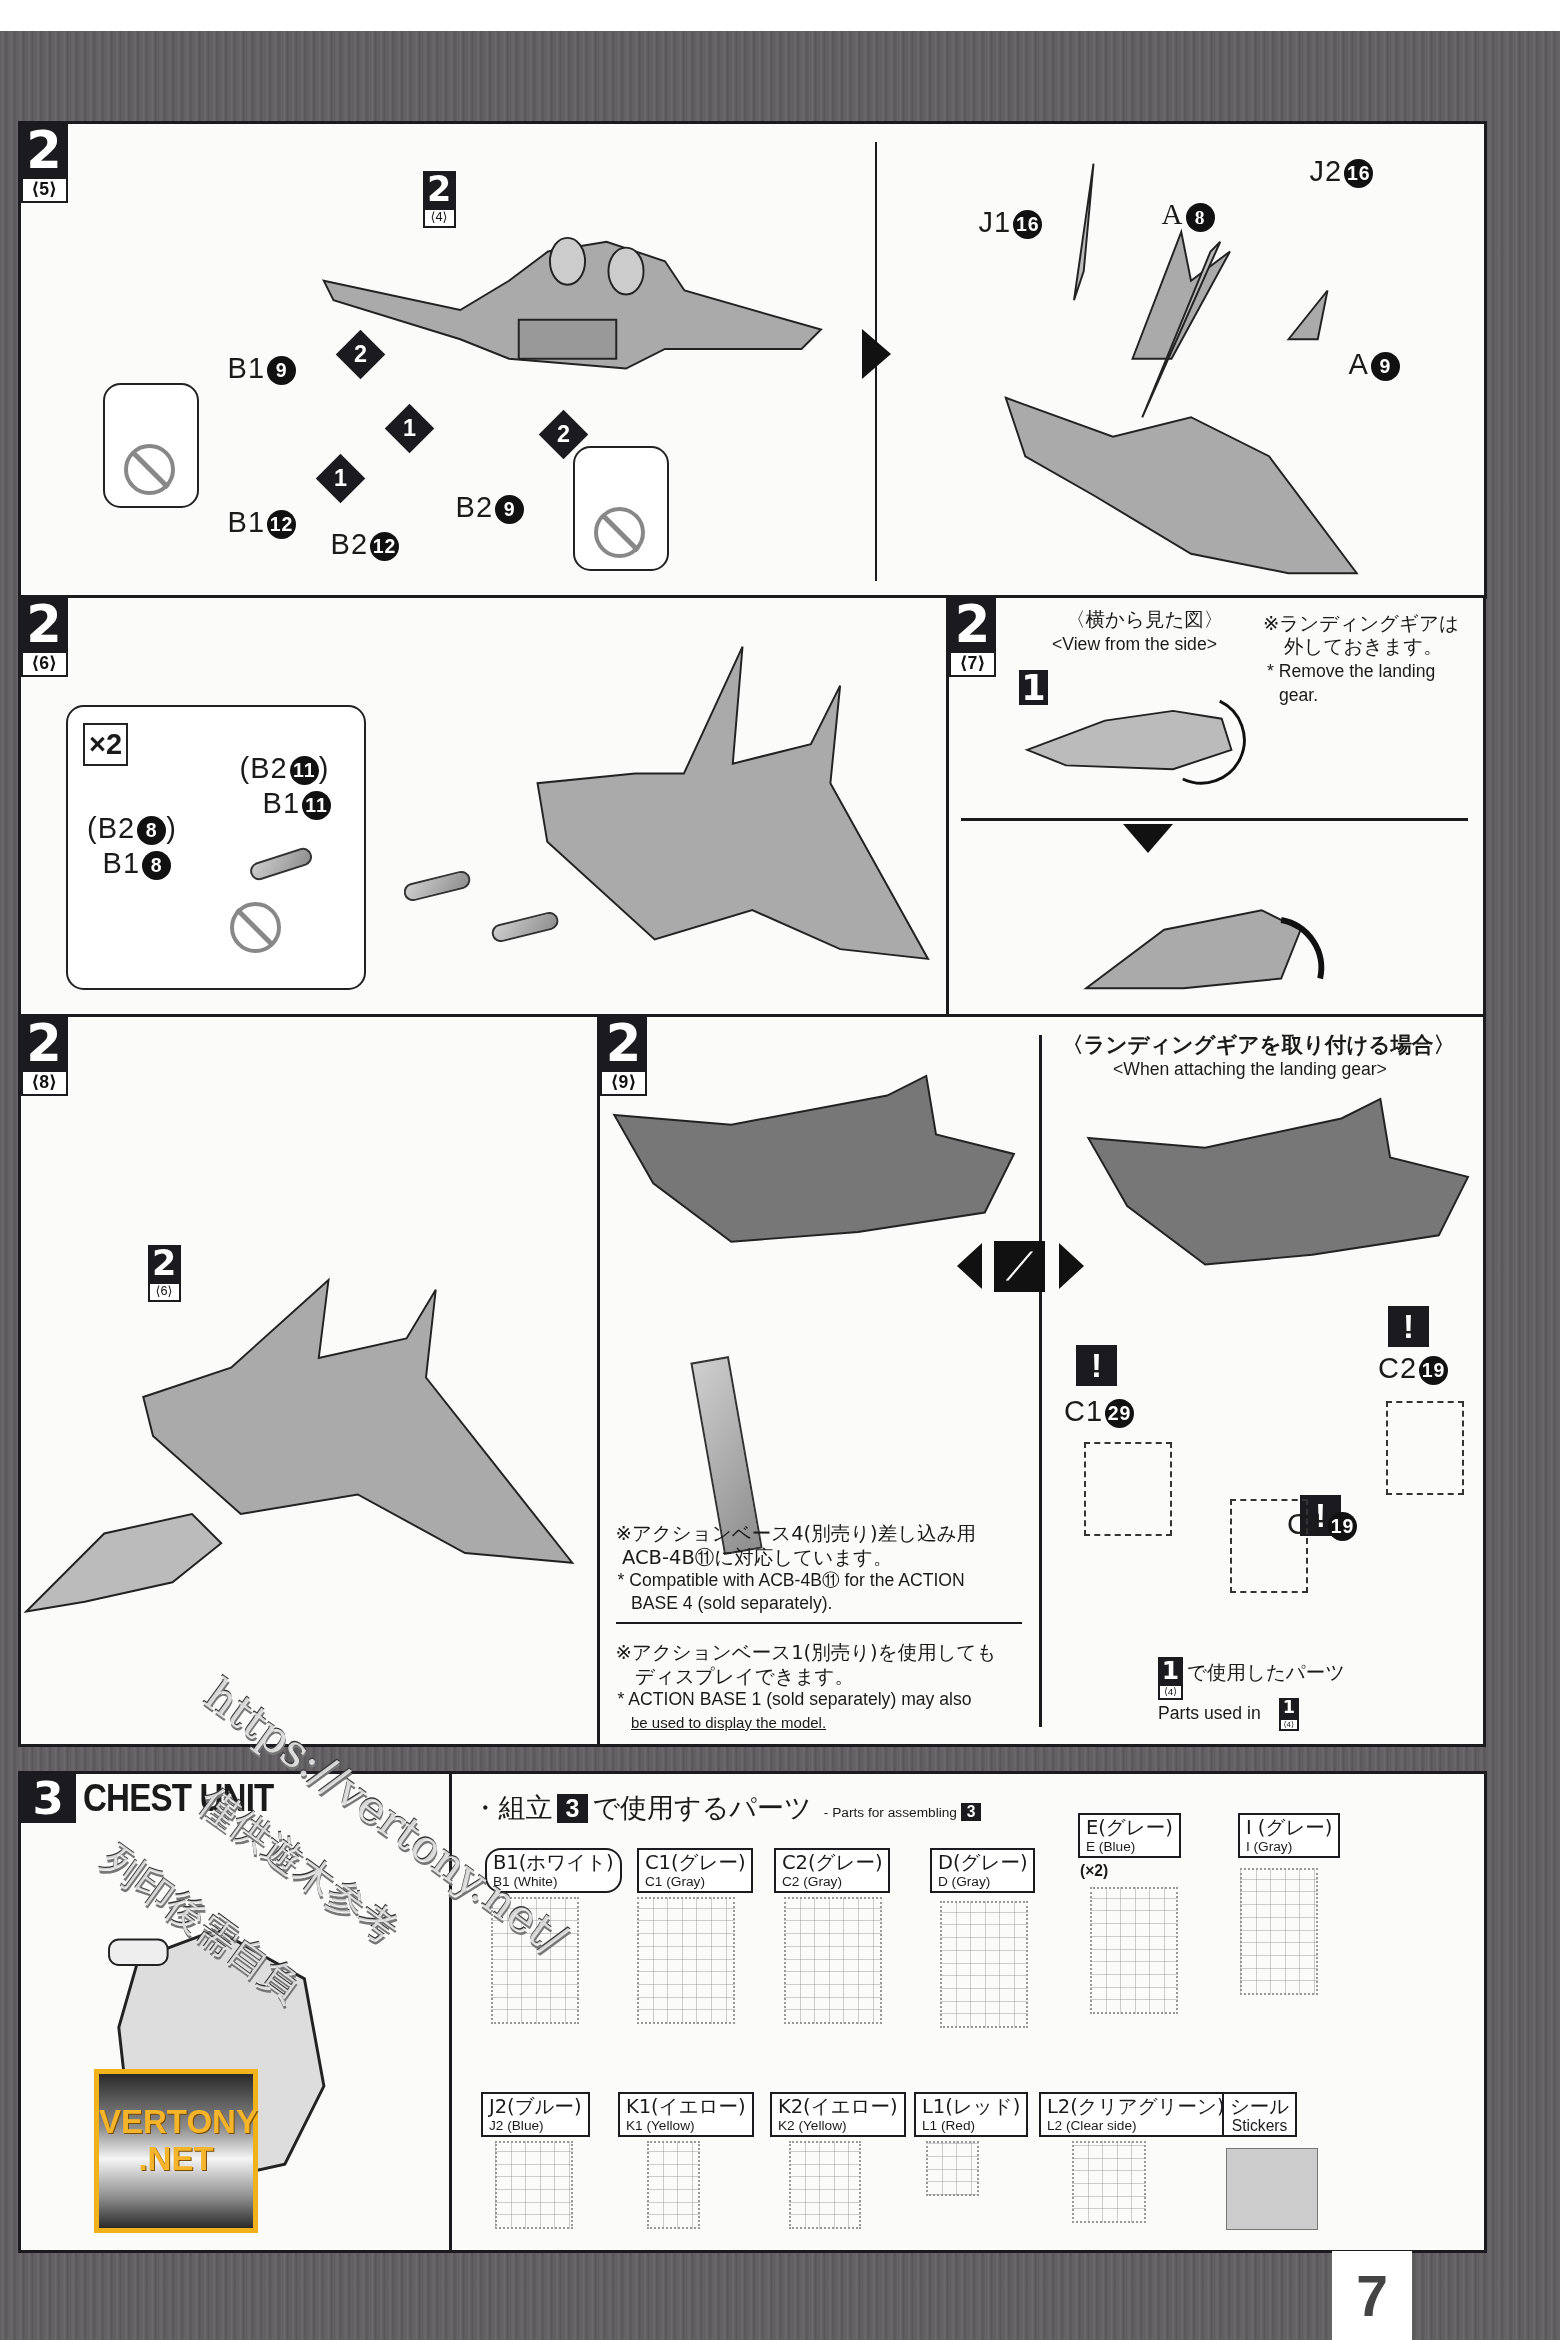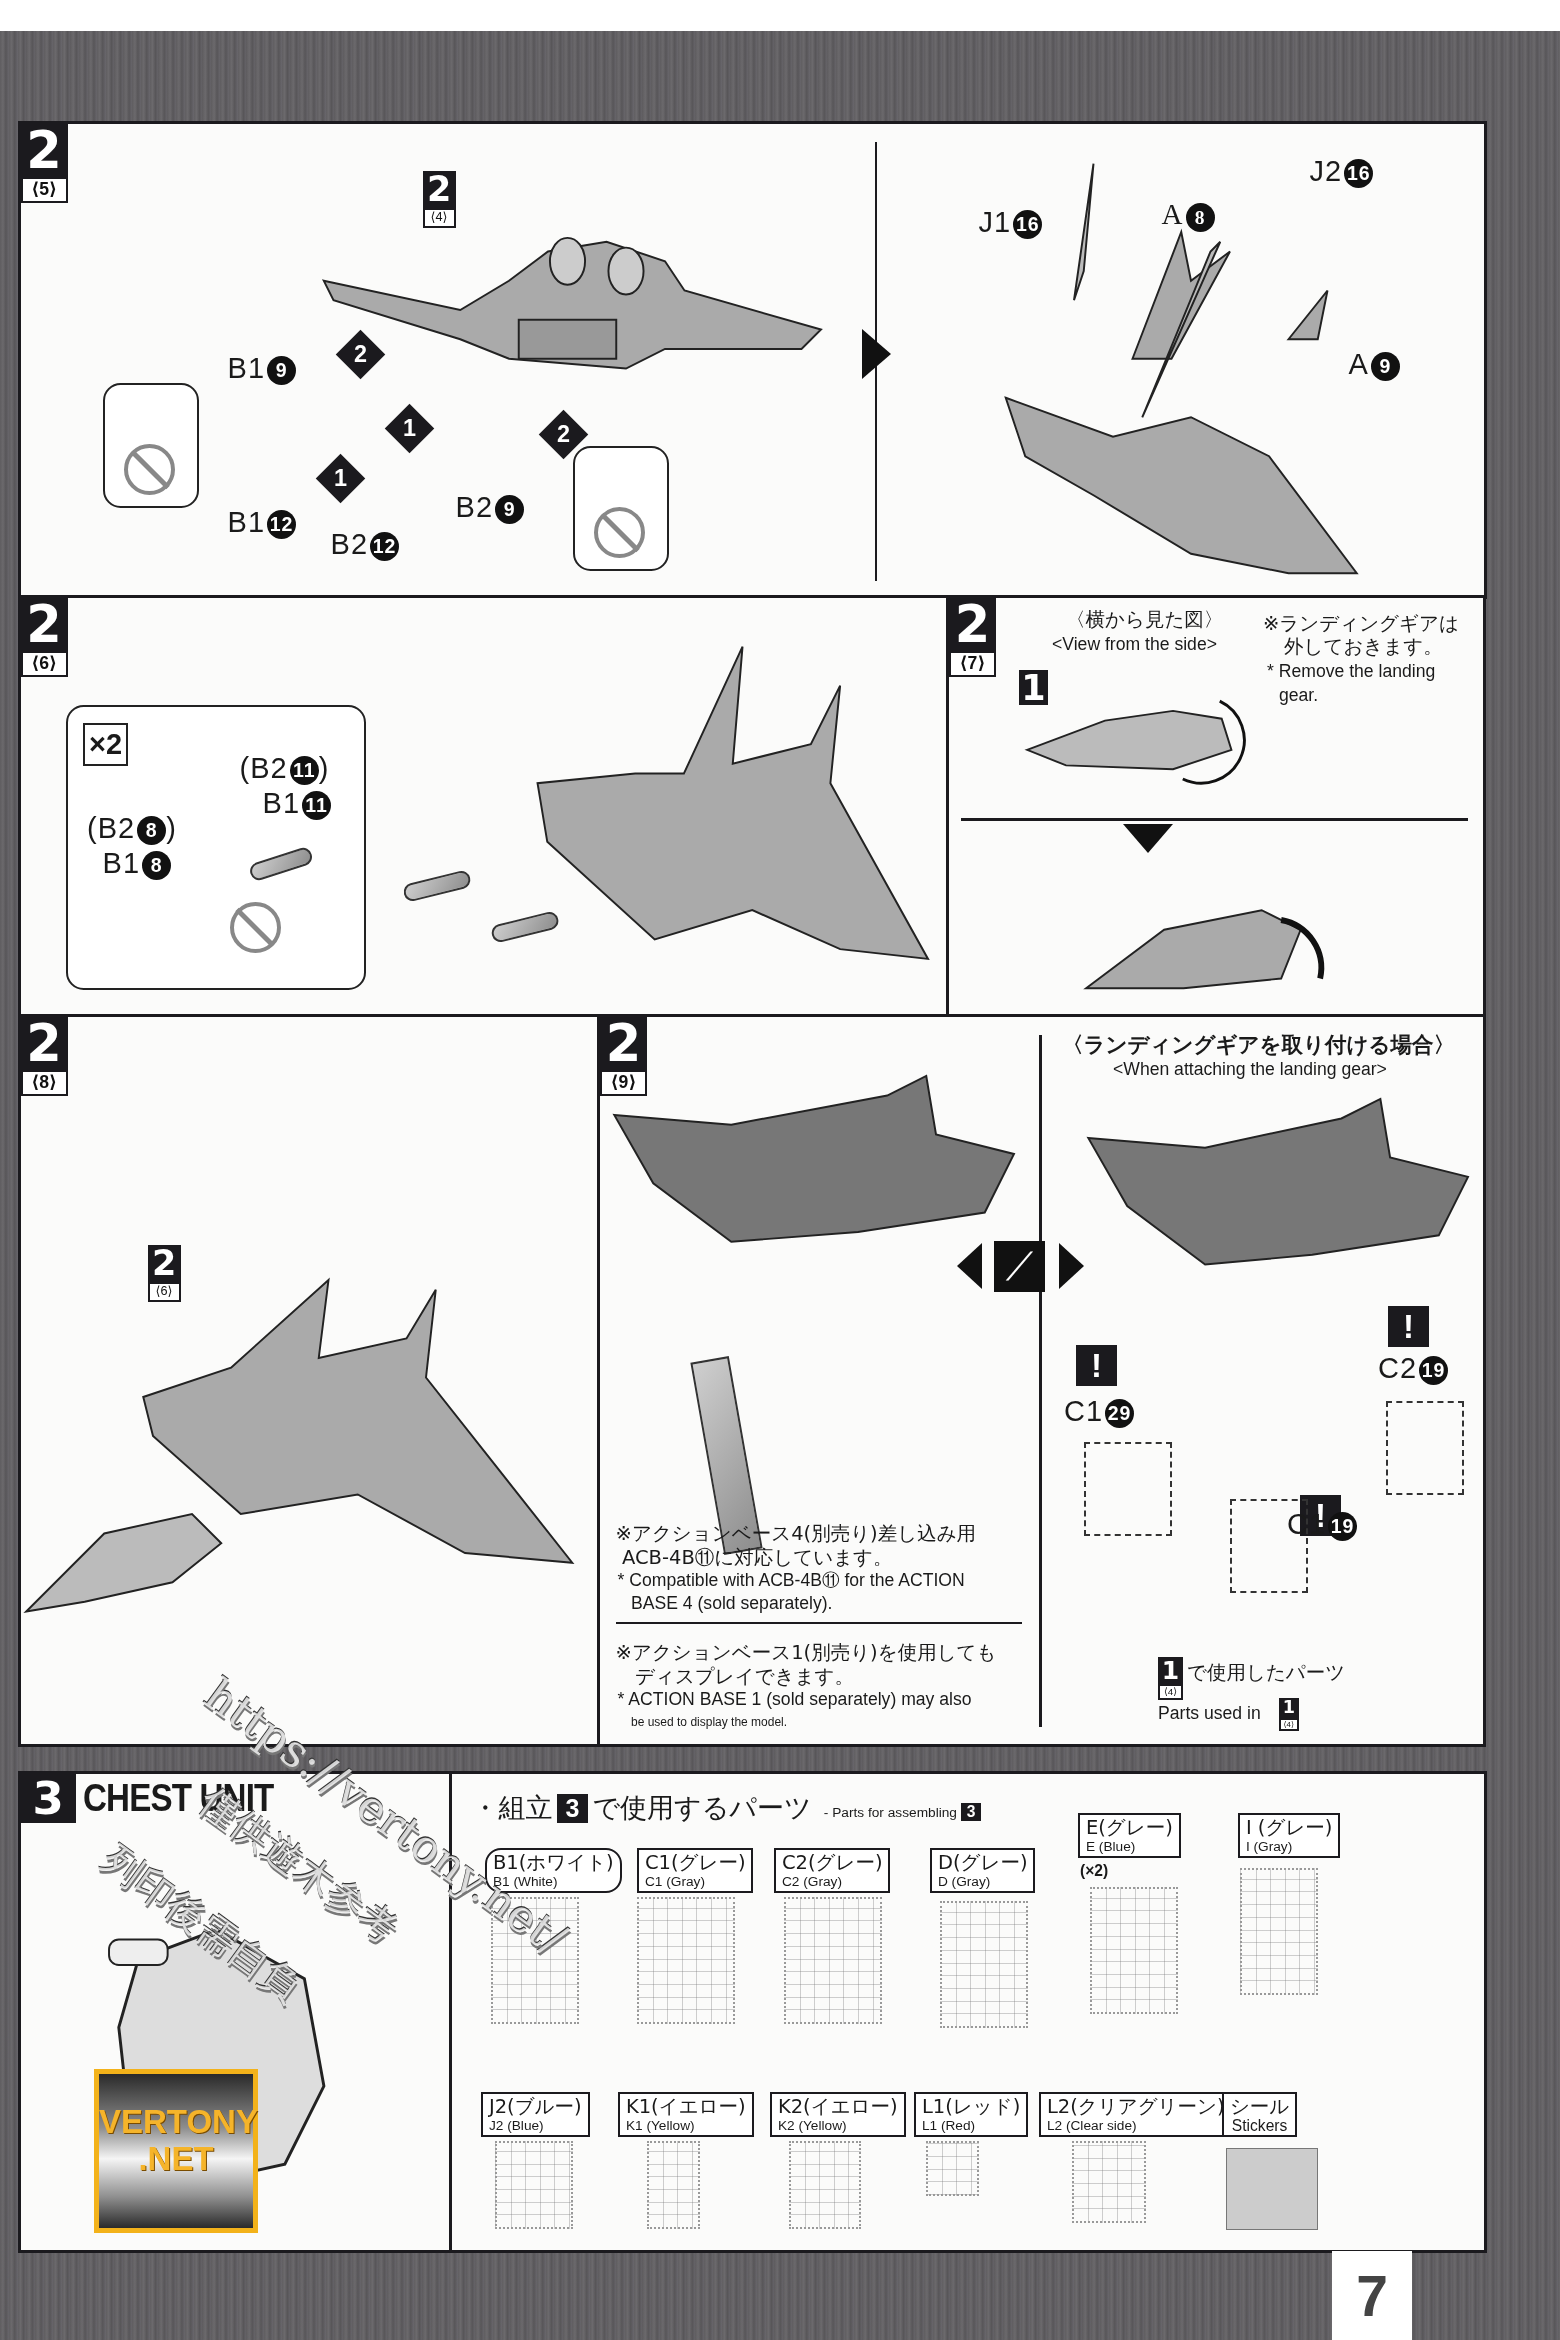--- a/index.html
+++ b/index.html
@@ -207,21 +207,21 @@
   <div class="plane" style="left:107px;top:341px;width:39px;height:195px;transform:rotate(-10deg);"></div>
 
   <div class="note jp" style="left:15.6px;top:505px;text-align:center;">※アクションベース4(別売り)差し込み用</div>
   <div class="note jp" style="left:22px;top:529px;">ACB-4B⑪に対応しています。</div>
   <div class="note" style="left:17.6px;top:552px;font-size:17.6px;">* Compatible with ACB-4B⑪ for the ACTION</div>
   <div class="note" style="left:31px;top:575px;font-size:17.6px;">BASE 4 (sold separately).</div>
   <div class="divider-h" style="left:15.6px;top:605px;width:406px;height:2px;"></div>
   <div class="note jp" style="left:15.6px;top:624px;">※アクションベース1(別売り)を使用しても</div>
   <div class="note jp" style="left:35px;top:648px;">ディスプレイできます。</div>
   <div class="note" style="left:17.6px;top:671px;font-size:17.6px;">* ACTION BASE 1 (sold separately) may also</div>
-  <div class="note" style="left:31px;top:694px;font-size:12px;">be used to display the model.</div>
+  <div class="note" style="left:31px;top:694px;font-size:15px;text-decoration:underline;">be used to display the model.</div>
 
   <div style="position:absolute;left:357px;top:220px;width:127px;height:59px;">
     <div style="position:absolute;left:0;top:5.9px;border-top:23.4px solid transparent;border-bottom:23.4px solid transparent;border-right:25px solid #111;"></div>
     <div style="position:absolute;left:37px;top:3.9px;width:51px;height:51px;background:#111;color:#fff;font-size:39px;text-align:center;line-height:51px;">⟋</div>
     <div style="position:absolute;right:0;top:5.9px;border-top:23.4px solid transparent;border-bottom:23.4px solid transparent;border-left:25px solid #111;"></div>
   </div>
 
   <div class="note jp" style="left:462px;top:15.6px;font-size:21.5px;font-weight:bold;">〈ランディングギアを取り付ける場合〉</div>
   <div class="note" style="left:513px;top:41px;font-size:17.6px;">&lt;When attaching the landing gear&gt;</div>
   <svg class="art" style="left:488px;top:82px;" width="390" height="185" viewBox="0 0 400 190">

